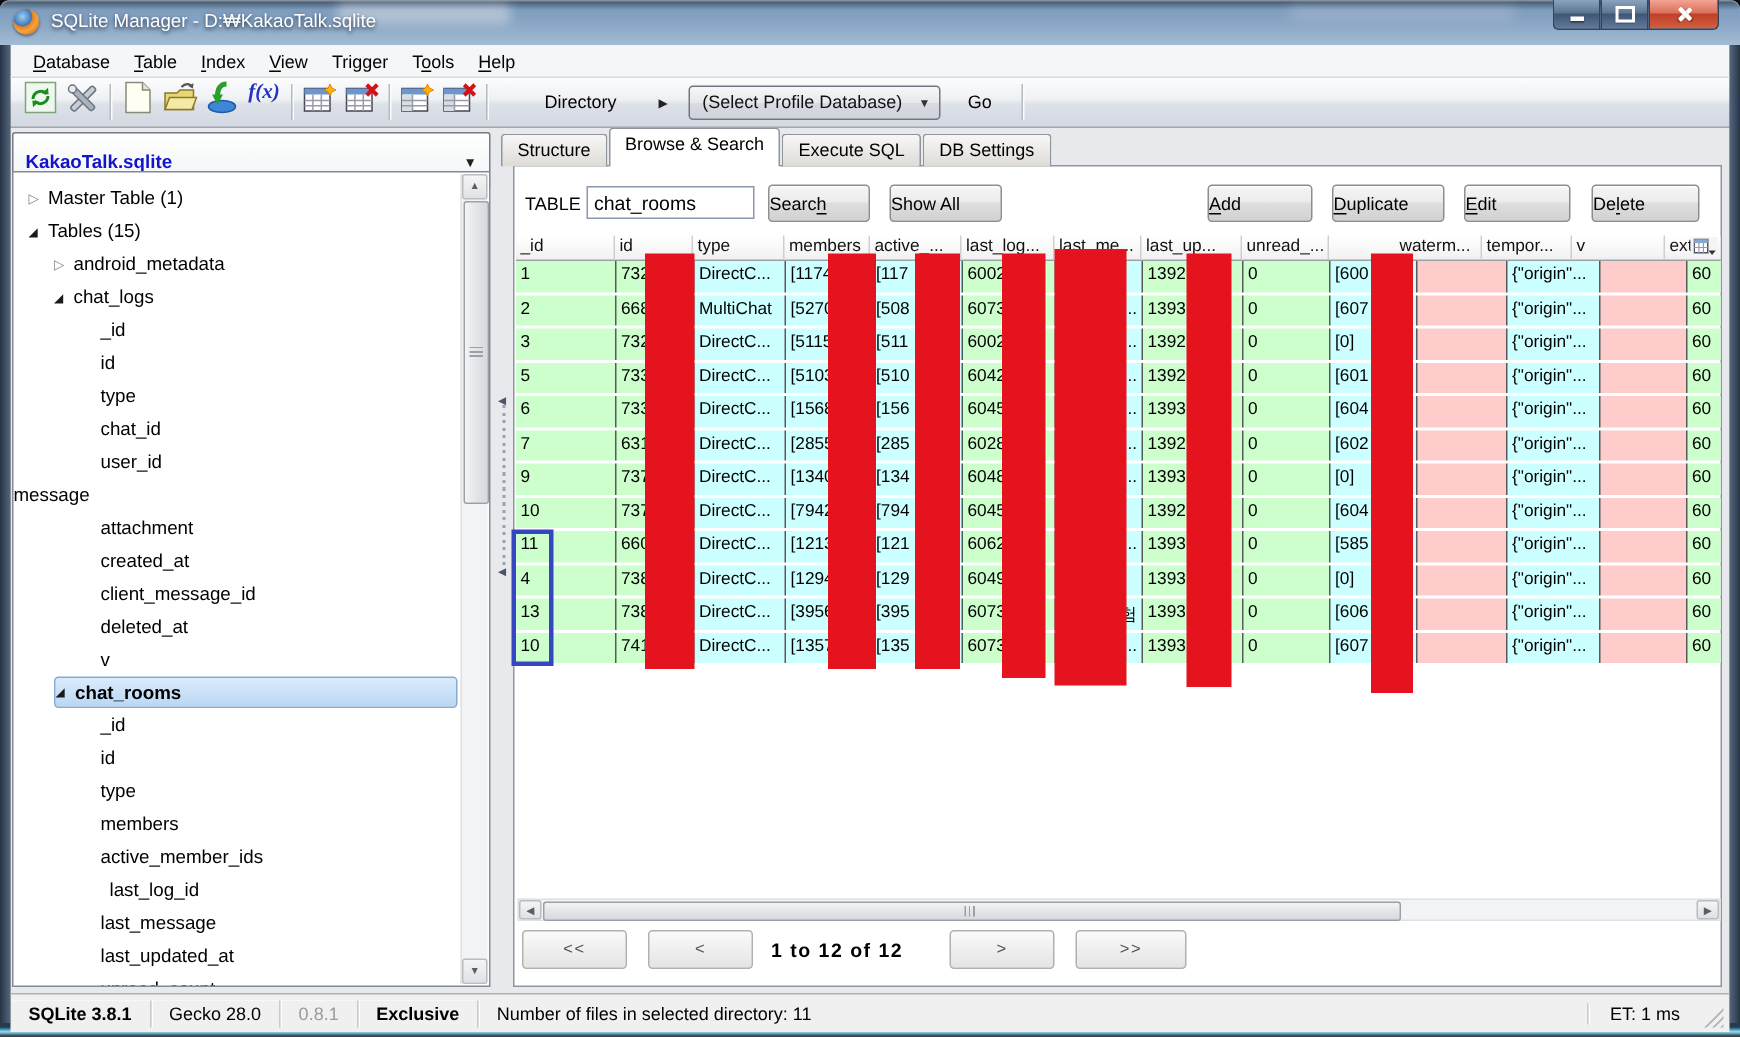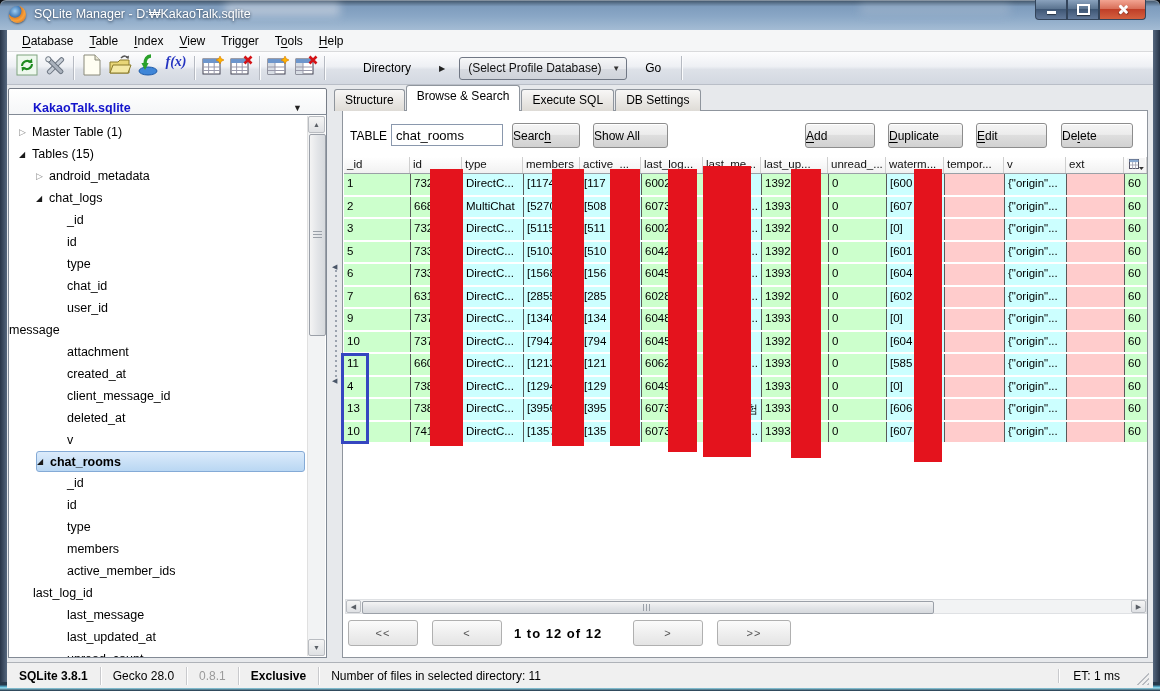--- a/index.html
+++ b/index.html
@@ -53,21 +53,21 @@
     background:linear-gradient(180deg,#f6f7f8,#e6e8ec 50%,#d8dbe1 52%,#cfd3da);
     display:flex;align-items:center;justify-content:space-between;padding:0 6px 0 8px;box-sizing:border-box;}
   .combo .ctext{font-size:12px;color:#111;white-space:nowrap;overflow:hidden;}
   .combo .caret{font-size:8px;color:#333;margin-left:6px;}
   .go-btn{font-size:12px;color:#000;margin:0 10px 0 12px;padding:3px 6px;}
 
   
   .content-band{left:7px;top:85px;width:1146px;height:577px;background:#e7e9ec;}
   .db-combo{left:8px;top:88px;width:319px;height:39px;border:1px solid #777d87;border-radius:2px;
     background:linear-gradient(180deg,#fff,#f0f2f4);display:flex;align-items:center;justify-content:space-between;
-    padding:0 24px;box-sizing:border-box;}
+    padding:0 8px;box-sizing:border-box;}
   .db-combo .ctext{color:#1313cc;font-weight:bold;font-size:12.5px;}
   .db-combo .caret{font-size:9px;color:#222;}
   .tree-panel{left:8px;top:114px;width:319px;height:544px;background:#fff;border:1px solid #828a95;
     box-sizing:border-box;overflow:hidden;}
   .tree-inner{position:absolute;left:0;top:0;width:300px;padding-top:6px;}
   .tree-item{height:22px;display:flex;align-items:center;font-size:12.5px;color:#000;white-space:nowrap;box-sizing:border-box;}
   .twisty{width:13px;display:inline-block;color:#222;flex:none;}
   .twisty.collapsed{font-size:9px;color:#8a8a8a;}
   .twisty.expanded{font-size:8px;color:#1a1a1a;}
   .tree-item.sel{background:linear-gradient(180deg,#dcebfb,#b9d7f3);border:1px solid #84aad6;border-radius:3px;
@@ -344,21 +344,21 @@
       </div>
       <div class="tree-item" style="padding-left: 58px;">
         <span>type</span>
       </div>
       <div class="tree-item" style="padding-left: 58px;">
         <span>members</span>
       </div>
       <div class="tree-item" style="padding-left: 58px;">
         <span>active_member_ids</span>
       </div>
-      <div class="tree-item" style="padding-left: 24px; text-align: center;">
+      <div class="tree-item" style="padding-left: 64px; text-align: center;">
         <span>last_log_id</span>
       </div>
       <div class="tree-item" style="padding-left: 58px;">
         <span>last_message</span>
       </div>
       <div class="tree-item" style="padding-left: 58px;">
         <span>last_updated_at</span>
       </div>
       <div class="tree-item" style="padding-left: 58px;">
         <span>unread_count</span>
@@ -399,21 +399,21 @@
   <div class="grid-header" id="grid-header">
     <div class="gcell h" style="width: 66px;">_id</div>
       <div class="gcell h" style="width: 52px;">id</div>
       <div class="gcell h" style="width: 61px;">type</div>
       <div class="gcell h" style="width: 57px;">members</div>
       <div class="gcell h" style="width: 61px;">active_...</div>
       <div class="gcell h" style="width: 62px;">last_log...</div>
       <div class="gcell h" style="width: 58px;">last_me...</div>
       <div class="gcell h" style="width: 67px;">last_up...</div>
       <div class="gcell h" style="width: 58px;">unread_...</div>
-      <div class="gcell h" style="width: 58px;">waterm...</div>
+      <div class="gcell h" style="width: 58px; margin-left: 44px;">waterm...</div>
       <div class="gcell h" style="width: 60px;">tempor...</div>
       <div class="gcell h" style="width: 62px;">v</div>
       <div class="gcell h" style="width: 58px;">ext</div>
       <div class="gcell h" style="width: 23px;"></div>
       <div class="picker">
       <svg width="15" height="12" viewBox="0 0 15 12">
         <rect x="0.5" y="0.5" width="9" height="9" fill="#fff" stroke="#556"></rect>
         <rect x="0.5" y="0.5" width="9" height="2.6" fill="#88a8d0"></rect>
         <path d="M0.5 6h9M3.6 3v7M6.6 3v7" stroke="#99a" stroke-width="0.8"></path>
         <path d="M10 8l2.4 3 2.4-3z" fill="#333"></path>

